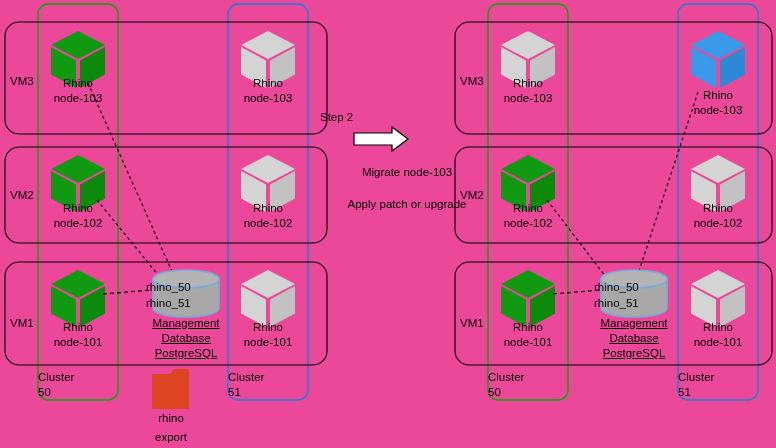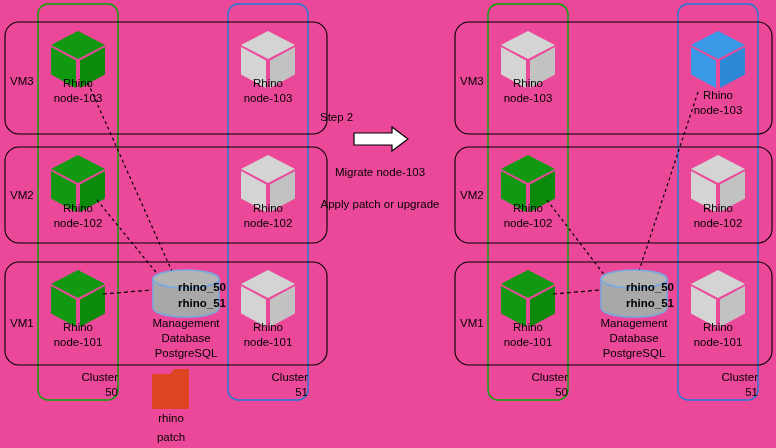--- a/index.html
+++ b/index.html
@@ -41,56 +41,57 @@
     position: absolute;
     width: 90px;
     text-align: center;
     font-size: 11.5px;
     line-height: 15px;
     color: #000;
   }
   .cluster-label {
     position: absolute;
     width: 80px;
-    text-align: right;
+    text-align: left;
     font-size: 11.5px;
     line-height: 15px;
     color: #000;
   }
   .db-label {
     position: absolute;
     width: 110px;
     text-align: center;
     font-size: 11.5px;
     line-height: 15px;
     color: #000;
+    text-decoration: underline;
   }
   .db-text {
     position: absolute;
     width: 80px;
-    text-align: right;
+    text-align: left;
     font-size: 11.5px;
     line-height: 17px;
     color: #000;
-    font-weight: bold;
   }
   .step-title {
     position: absolute;
     width: 120px;
     text-align: left;
     font-size: 11.5px;
     color: #000;
   }
   .step-desc {
     position: absolute;
     width: 140px;
     text-align: center;
     font-size: 11.5px;
     line-height: 16px;
     color: #000;
+    padding-left: 27px;
   }
   .folder-label {
     position: absolute;
     width: 90px;
     text-align: center;
     font-size: 11.5px;
     line-height: 19px;
     color: #000;
   }
 </style>
@@ -228,21 +229,21 @@
   <div class="db-label" style="left:131px; top:316px;">Management</div>
   <div class="db-label" style="left:131px; top:331px;">Database</div>
   <div class="db-label" style="left:131px; top:346px;">PostgreSQL</div>
 
   <div class="cluster-label" style="left:38px; top:370px;">Cluster</div>
   <div class="cluster-label" style="left:38px; top:385px;">50</div>
   <div class="cluster-label" style="left:228px; top:370px;">Cluster</div>
   <div class="cluster-label" style="left:228px; top:385px;">51</div>
 
   <div class="folder-label" style="left:126px; top:409px;">rhino</div>
-  <div class="folder-label" style="left:126px; top:428px;">patch</div>
+  <div class="folder-label" style="left:126px; top:428px;">export</div>
 
   <div class="step-title" style="left:320px; top:111px;">Step 2</div>
   <div class="step-desc" style="left:310px; top:164px;">Migrate node-103</div>
   <div class="step-desc" style="left:310px; top:196px;">Apply patch or upgrade</div>
 
   <div class="lbl lbl-vm" style="left:460px; top:74px;">VM3</div>
   <div class="lbl lbl-vm" style="left:460px; top:188px;">VM2</div>
   <div class="lbl lbl-vm" style="left:460px; top:316px;">VM1</div>
 
   <div class="node-label" style="left:483px; top:76px;">Rhino</div>

